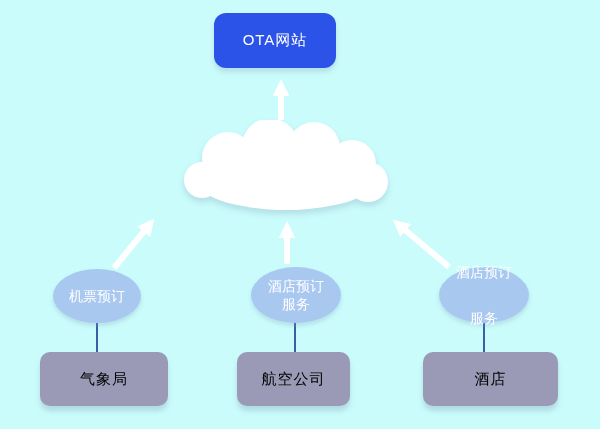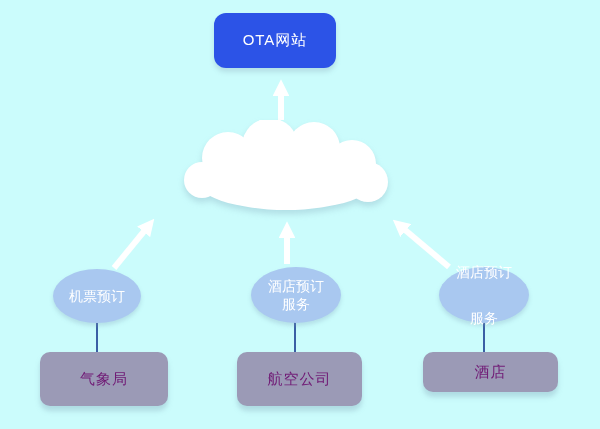--- a/index.html
+++ b/index.html
@@ -48,28 +48,28 @@
     flex-direction: column;
     box-shadow: 0 3px 4px rgba(125,160,185,0.30);
   }
   .svc-weather { left: 53px;  top: 269px; width: 88px; height: 54px; }
   .svc-flight  { left: 251px; top: 267px; width: 90px; height: 56px; }
   .svc-hotel   { left: 439px; top: 267px; width: 90px; height: 56px; gap: 28px; }
 
   .provider-box {
     background: #9B9AB6;
     border-radius: 10px;
-    color: #701a75;
+    color: #000000;
     font-size: 15px;
     letter-spacing: 1px;
     box-shadow: 0 5px 5px rgba(125,160,180,0.35);
   }
   .prov-weather { left: 40px;  top: 352px; width: 128px; height: 54px; }
-  .prov-airline { left: 237px; top: 352px; width: 125px; height: 54px; }
-  .prov-hotel   { left: 423px; top: 352px; width: 135px; height: 40px; text-align: right; }
+  .prov-airline { left: 237px; top: 352px; width: 113px; height: 54px; }
+  .prov-hotel   { left: 423px; top: 352px; width: 135px; height: 54px; text-align: right; }
 
   .overlay {
     position: absolute; left: 0; top: 0; width: 600px; height: 429px;
     pointer-events: none;
   }
 </style>
 </head>
 <body>
 
 <div class="canvas">

